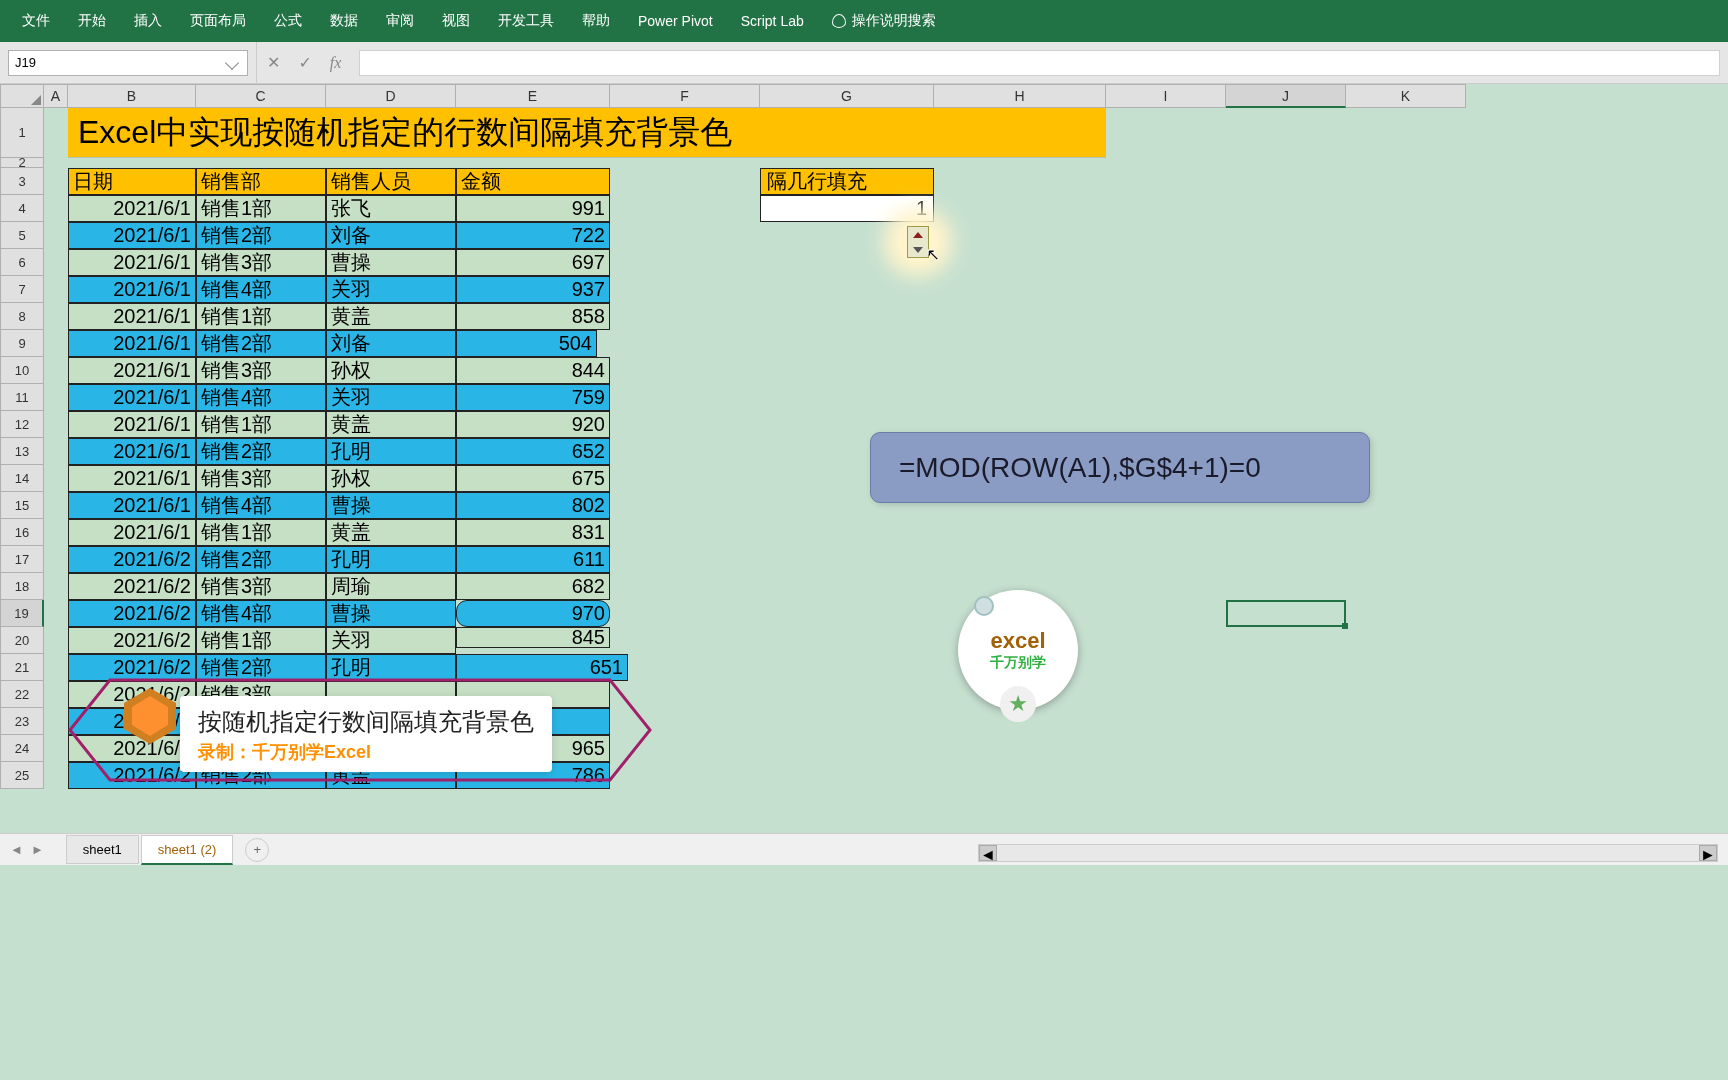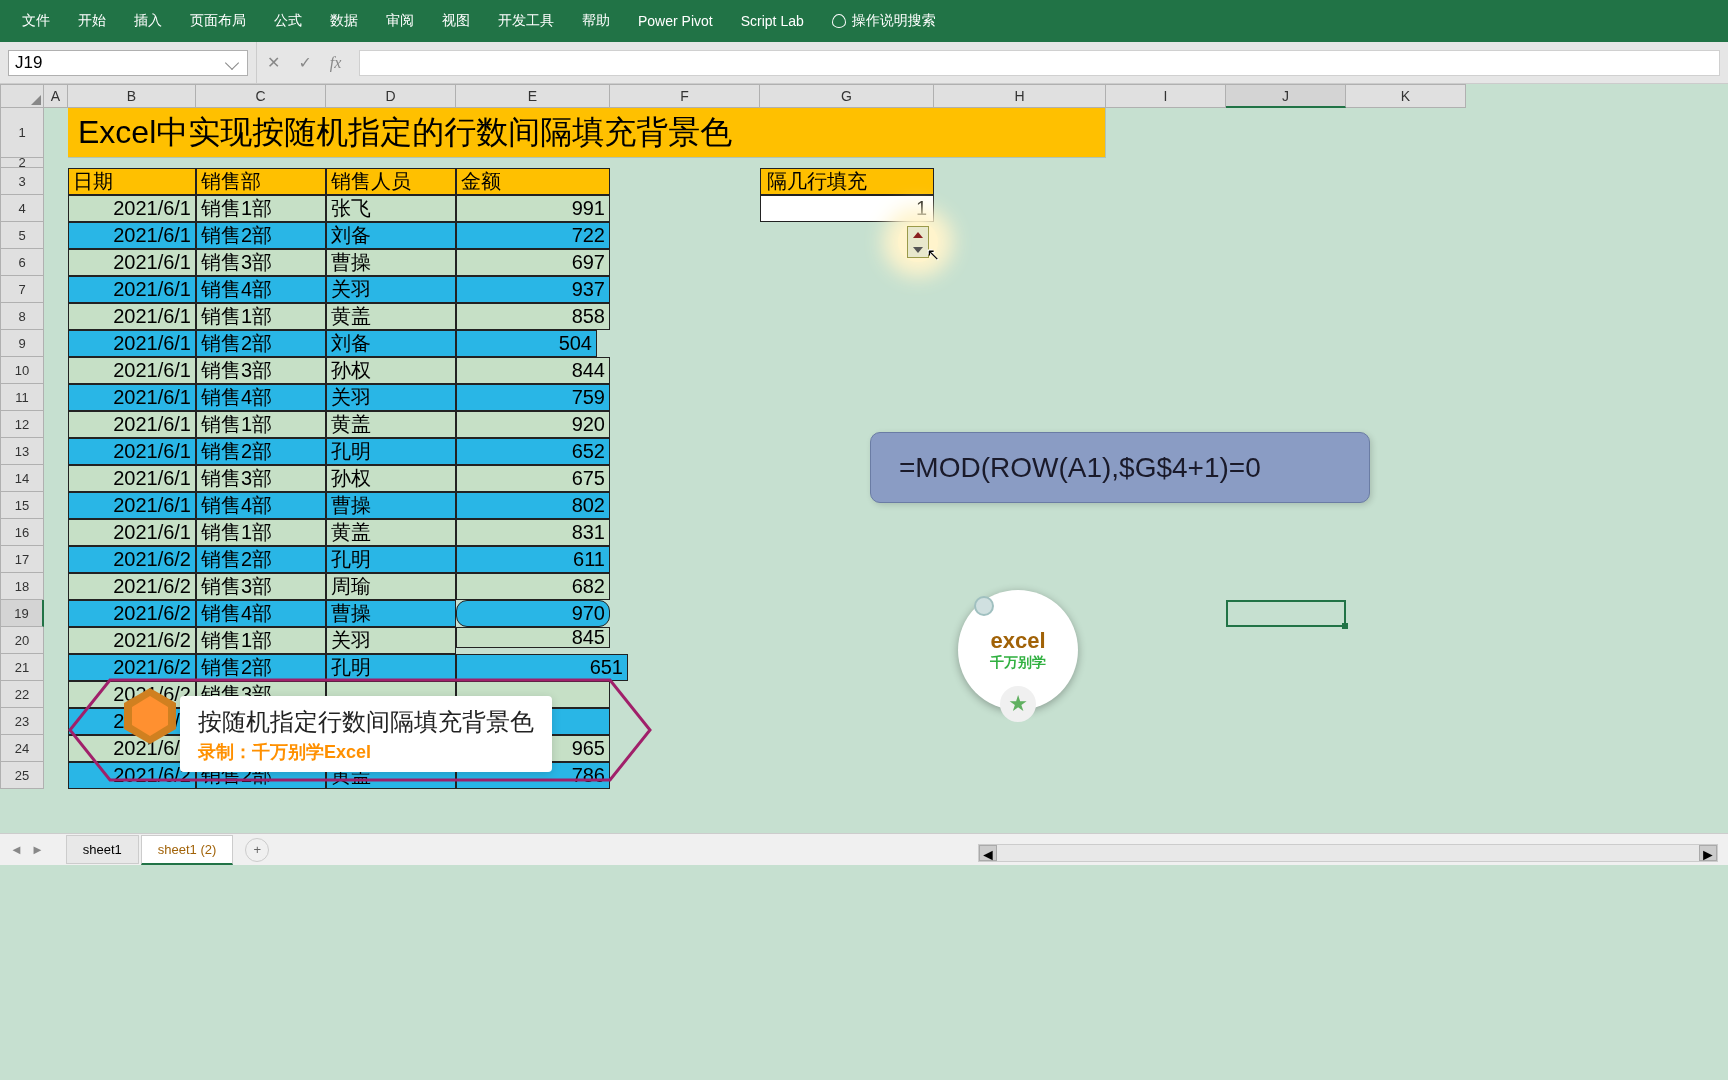--- a/index.html
+++ b/index.html
@@ -6,21 +6,21 @@
 body { background: #c6e0d0; width: 1728px; height: 1080px; overflow: hidden; position: relative; }
 
 
 .ribbon { background: #217346; height: 42px; display: flex; align-items: center; padding-left: 8px; color: #fff; font-size: 14px; }
 .ribbon .tab { padding: 0 14px; cursor: pointer; }
 .ribbon .search { display: flex; align-items: center; gap: 6px; }
 .bulb { width: 14px; height: 14px; border: 1.5px solid #fff; border-radius: 50% 50% 50% 50% / 60% 60% 40% 40%; }
 
 
 .formula-bar { background: #e6e6e6; height: 42px; display: flex; align-items: center; border-bottom: 1px solid #ccc; padding: 0 8px; gap: 8px; }
-.namebox { width: 240px; height: 26px; background: #fff; border: 1px solid #b0b0b0; padding: 0 6px; font-size: 17px; display: flex; align-items: center; justify-content: space-between; }
+.namebox { width: 240px; height: 26px; background: #fff; border: 1px solid #b0b0b0; padding: 0 6px; font-size: 13px; display: flex; align-items: center; justify-content: space-between; }
 .namebox .dd { width: 10px; height: 10px; border-left: 1px solid #888; border-bottom: 1px solid #888; transform: rotate(-45deg); margin-right: 4px; }
 .fb-btns { display: flex; align-items: center; gap: 18px; color: #888; font-size: 16px; padding: 0 10px; border-left: 1px solid #ccc; height: 100%; }
 .fb-btns .fx { font-style: italic; font-family: Georgia, serif; }
 .fb-input { flex: 1; height: 26px; background: #fff; border: 1px solid #d0d0d0; }
 
 
 .grid { position: relative; background: #c6e0d0; }
 .corner { position: absolute; left: 0; top: 0; width: 44px; height: 24px; background: #e0e0e0; border: 1px solid #b0b0b0; z-index: 3; }
 .corner::after { content: ""; position: absolute; right: 2px; bottom: 2px; width: 0; height: 0; border-left: 10px solid transparent; border-bottom: 10px solid #888; }
 .col-headers { position: absolute; left: 44px; top: 0; height: 24px; display: flex; z-index: 2; }

